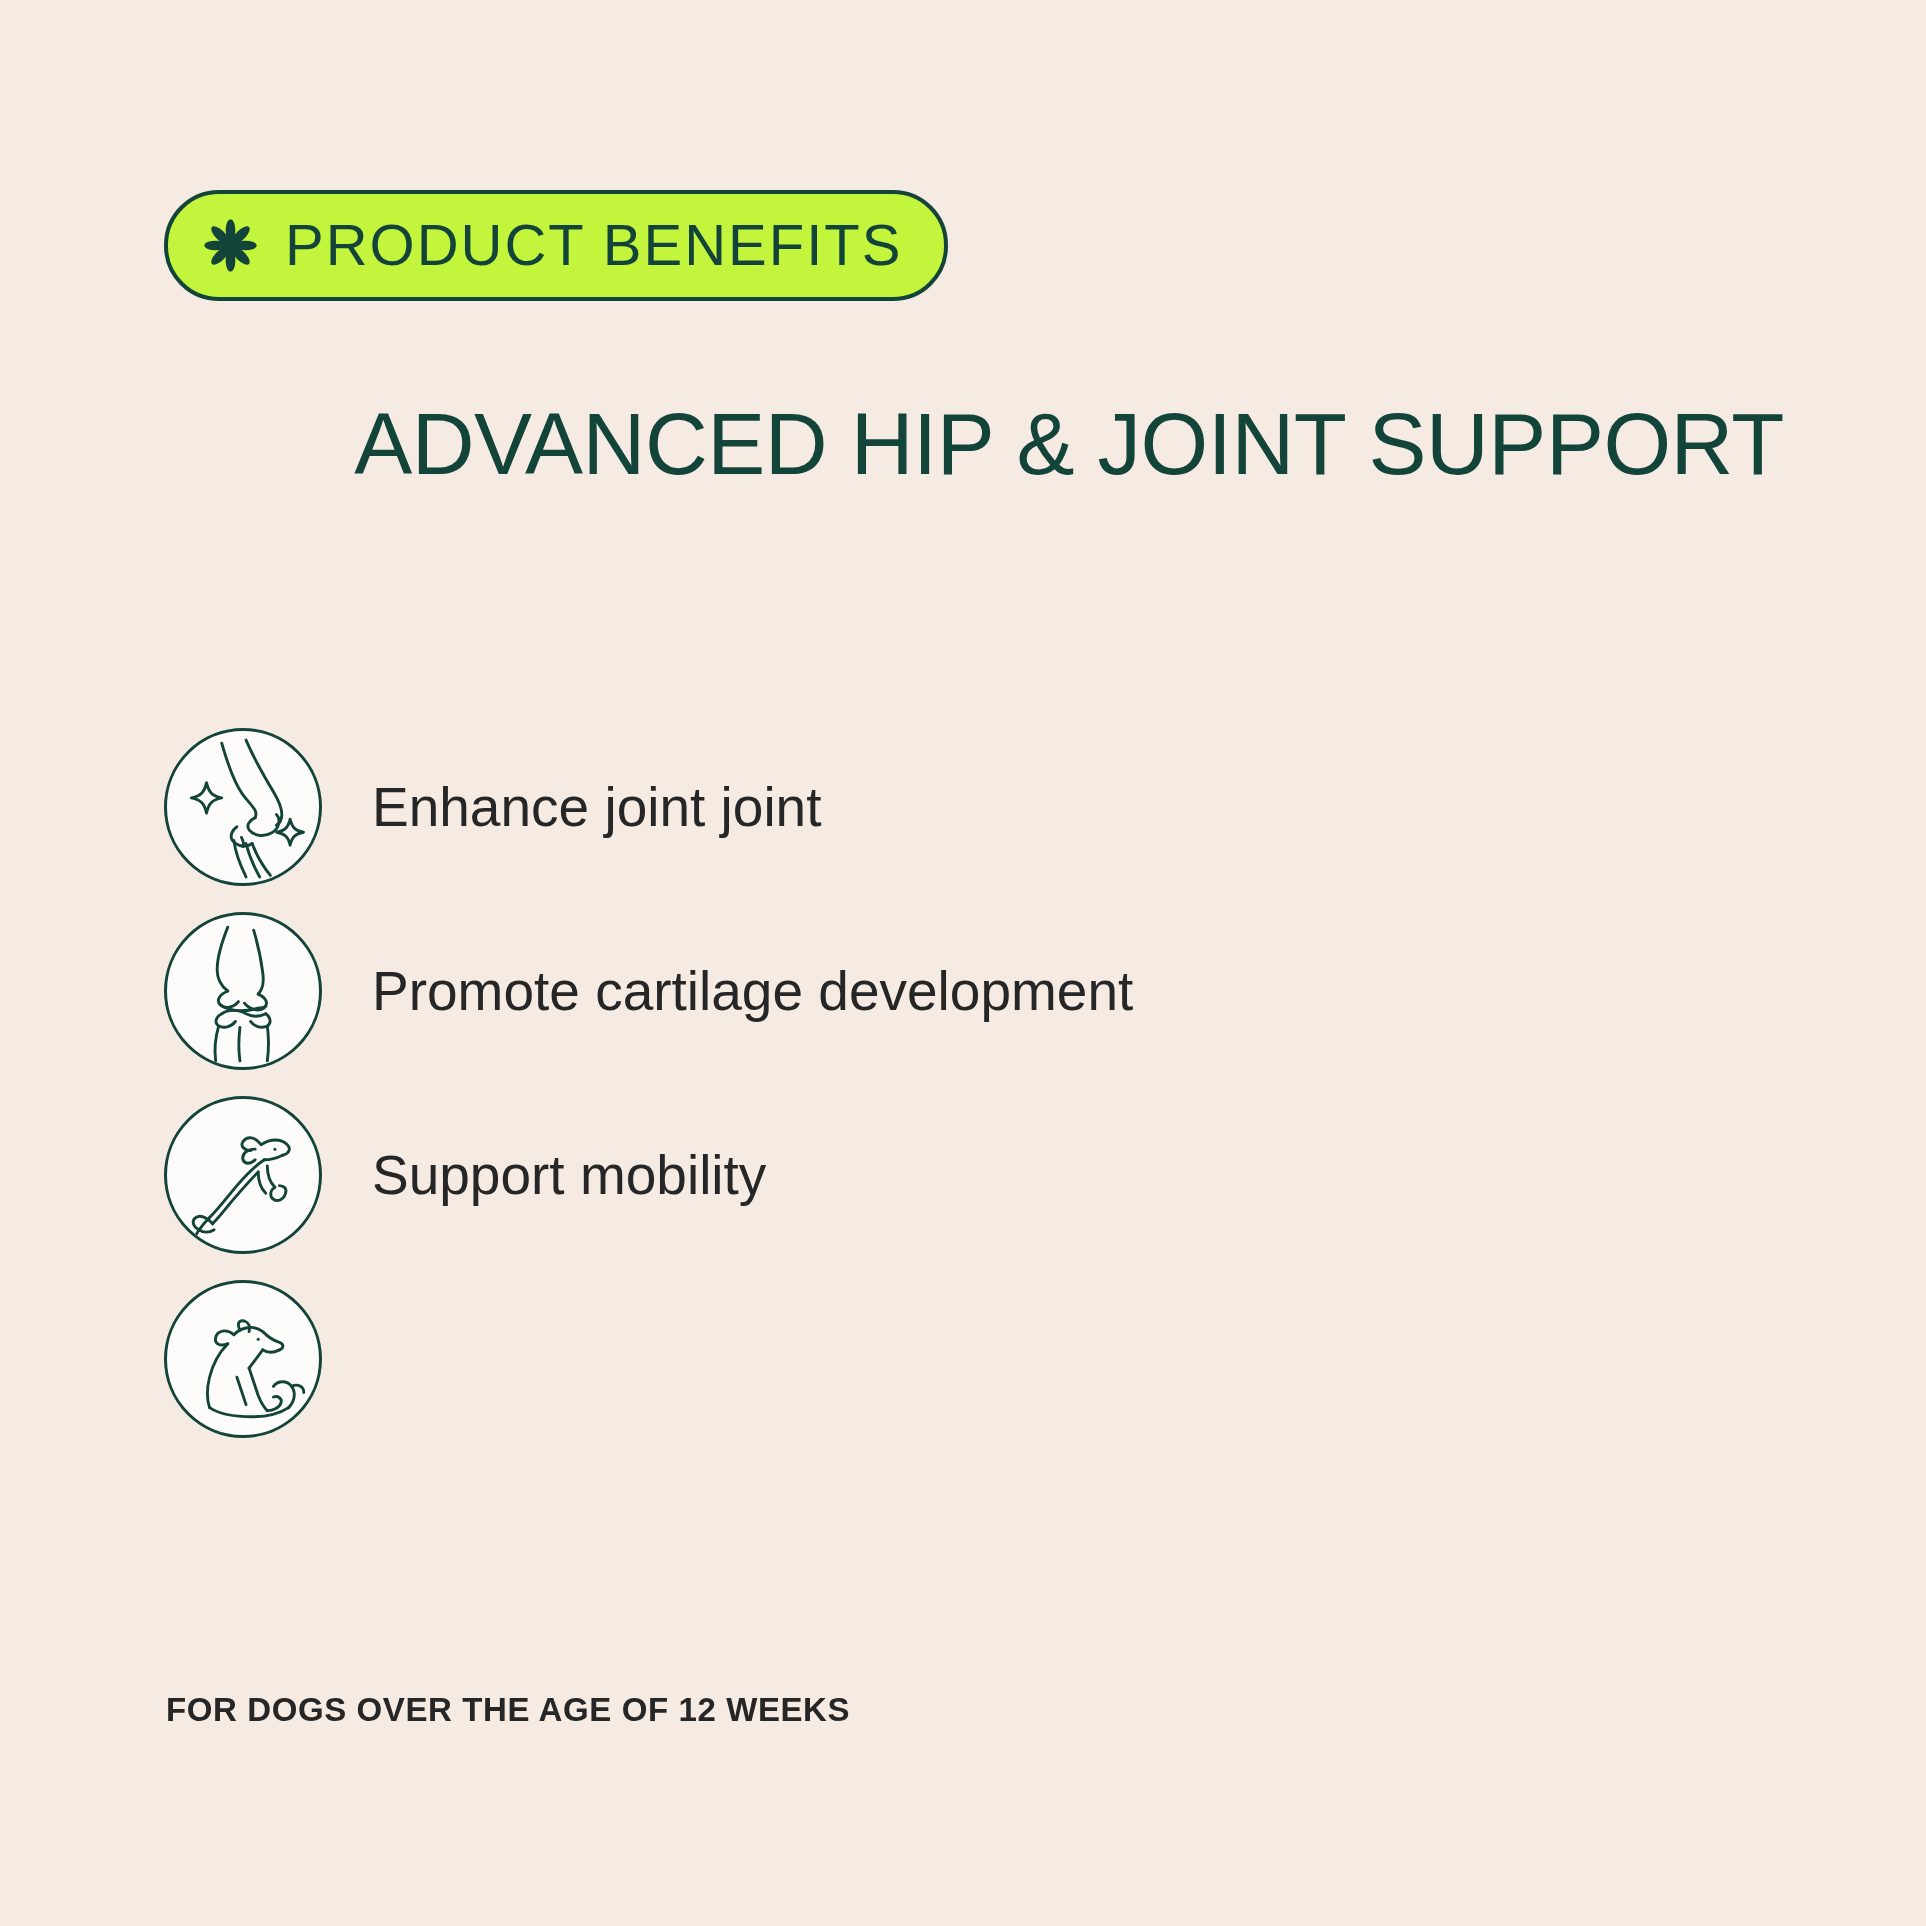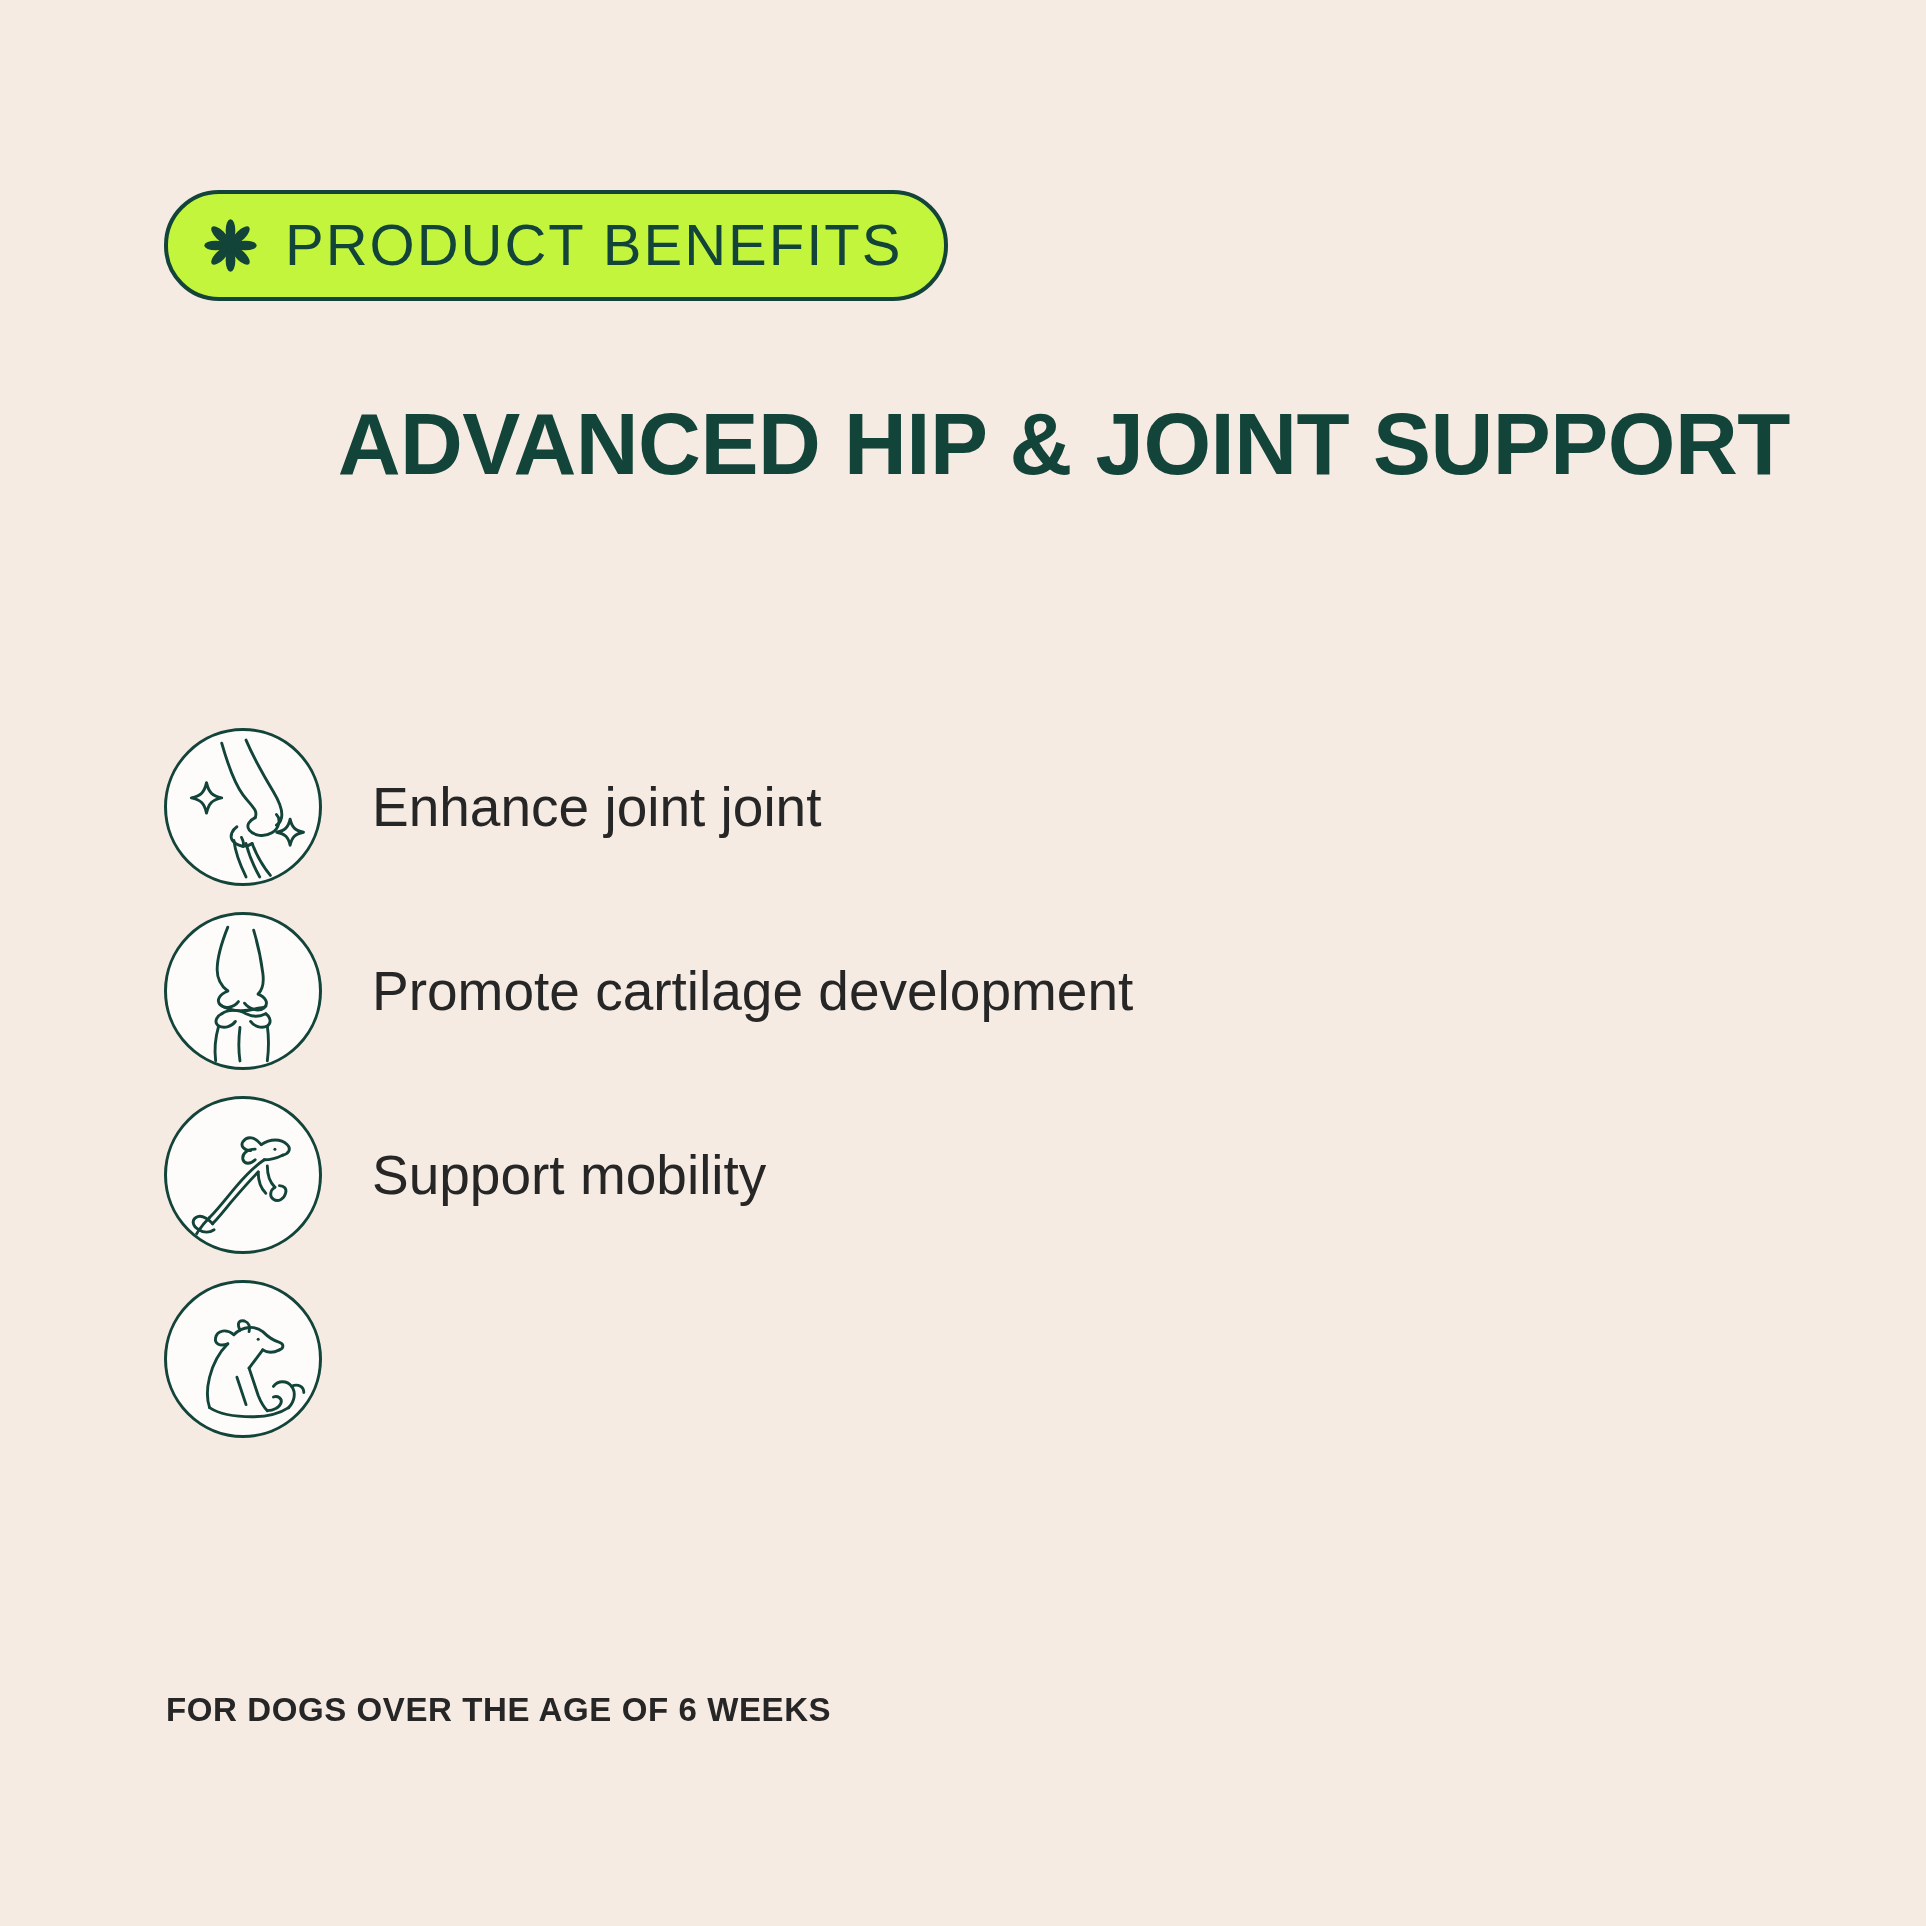--- a/index.html
+++ b/index.html
@@ -47,26 +47,26 @@
     letter-spacing: 2px;
     color: #13443A;
     white-space: nowrap;
     line-height: 1;
     transform: translateY(-1px);
   }
 
   
   #headline {
     position: absolute;
-    left: 166px;
+    left: 160px;
     top: 394px;
     width: 1624px;
     color: #13443A;
     font-size: 87px;
-    font-weight: 700;
+    font-weight: 400;
     line-height: 1.14;
     letter-spacing: -0.5px;
   }
   #headline .hl-line { display: block; white-space: nowrap; }
 
   
   #benefits {
     position: absolute;
     left: 164px;
     top: 715px;
@@ -267,16 +267,16 @@
             <path d="M82 68 C86 66 90 68 90 72"></path>
 
             <circle cx="60" cy="37" r="1" fill="#13443A" stroke="none"></circle>
           </g>
         </svg>
       </div>
     </div>
 
   </div>
 
-  <div id="footnote">FOR DOGS OVER THE AGE OF 6 WEEKS</div>
+  <div id="footnote">FOR DOGS OVER THE AGE OF 12 WEEKS</div>
 
 </div>
 
 
 </body></html>

